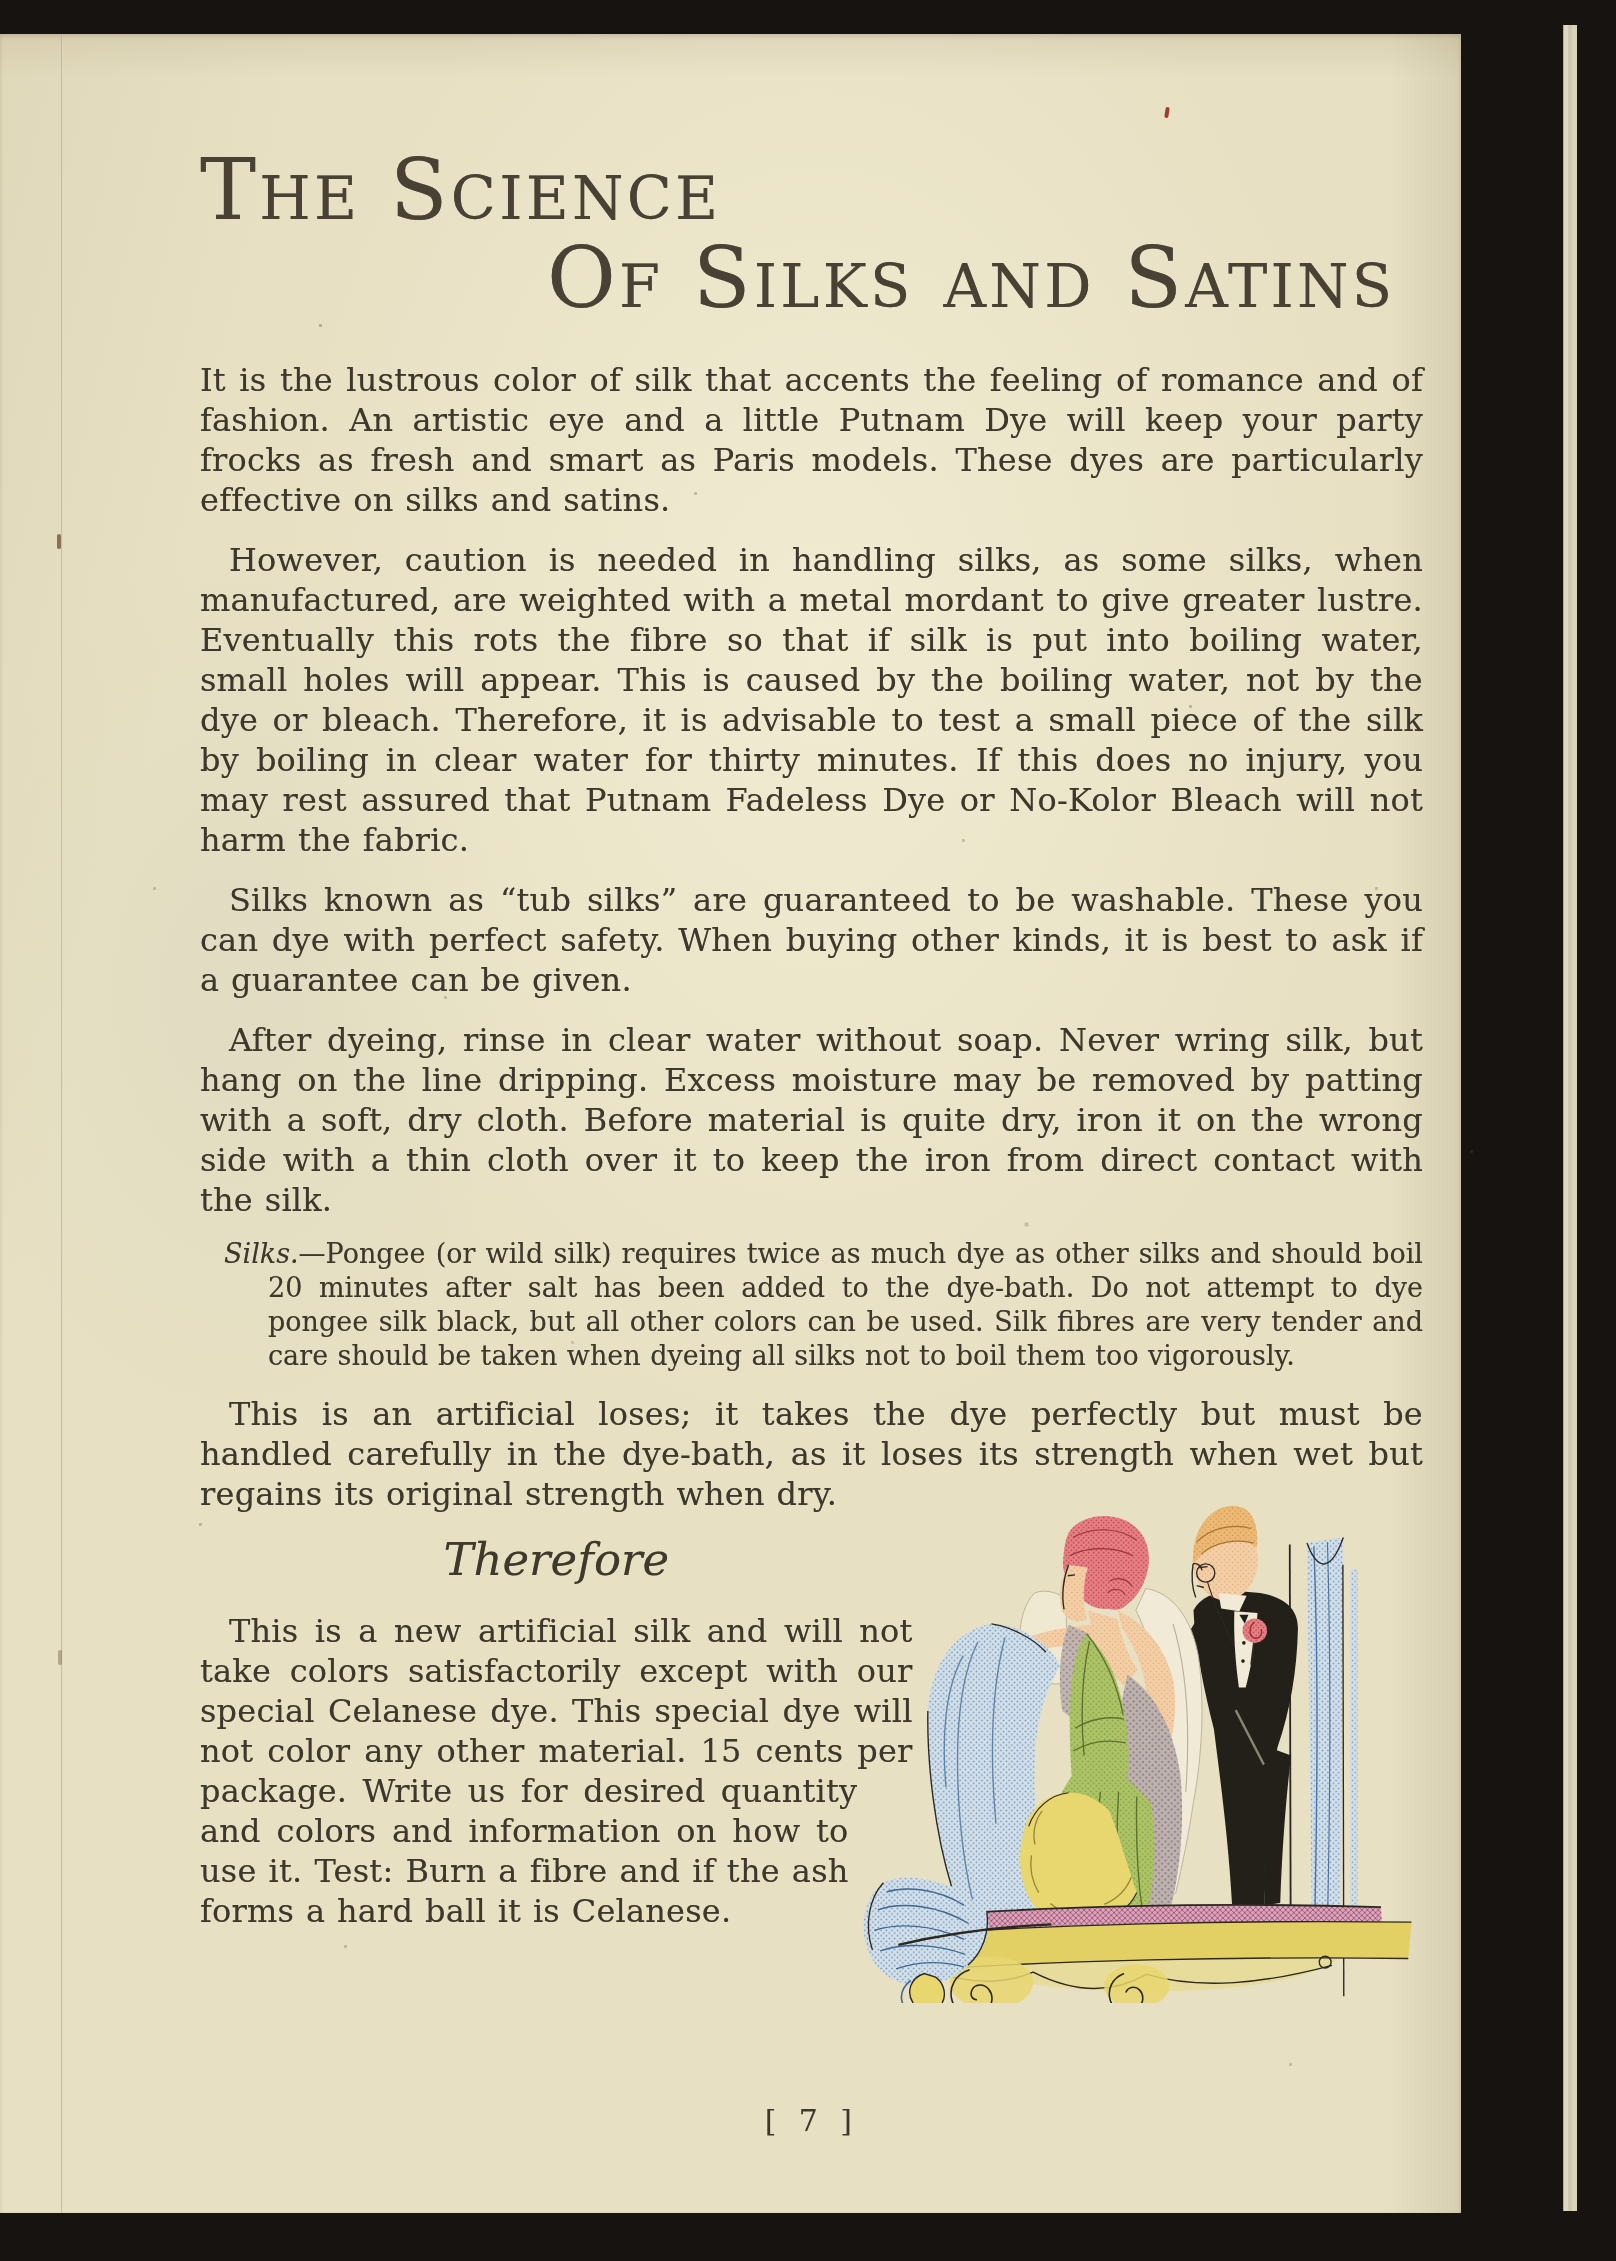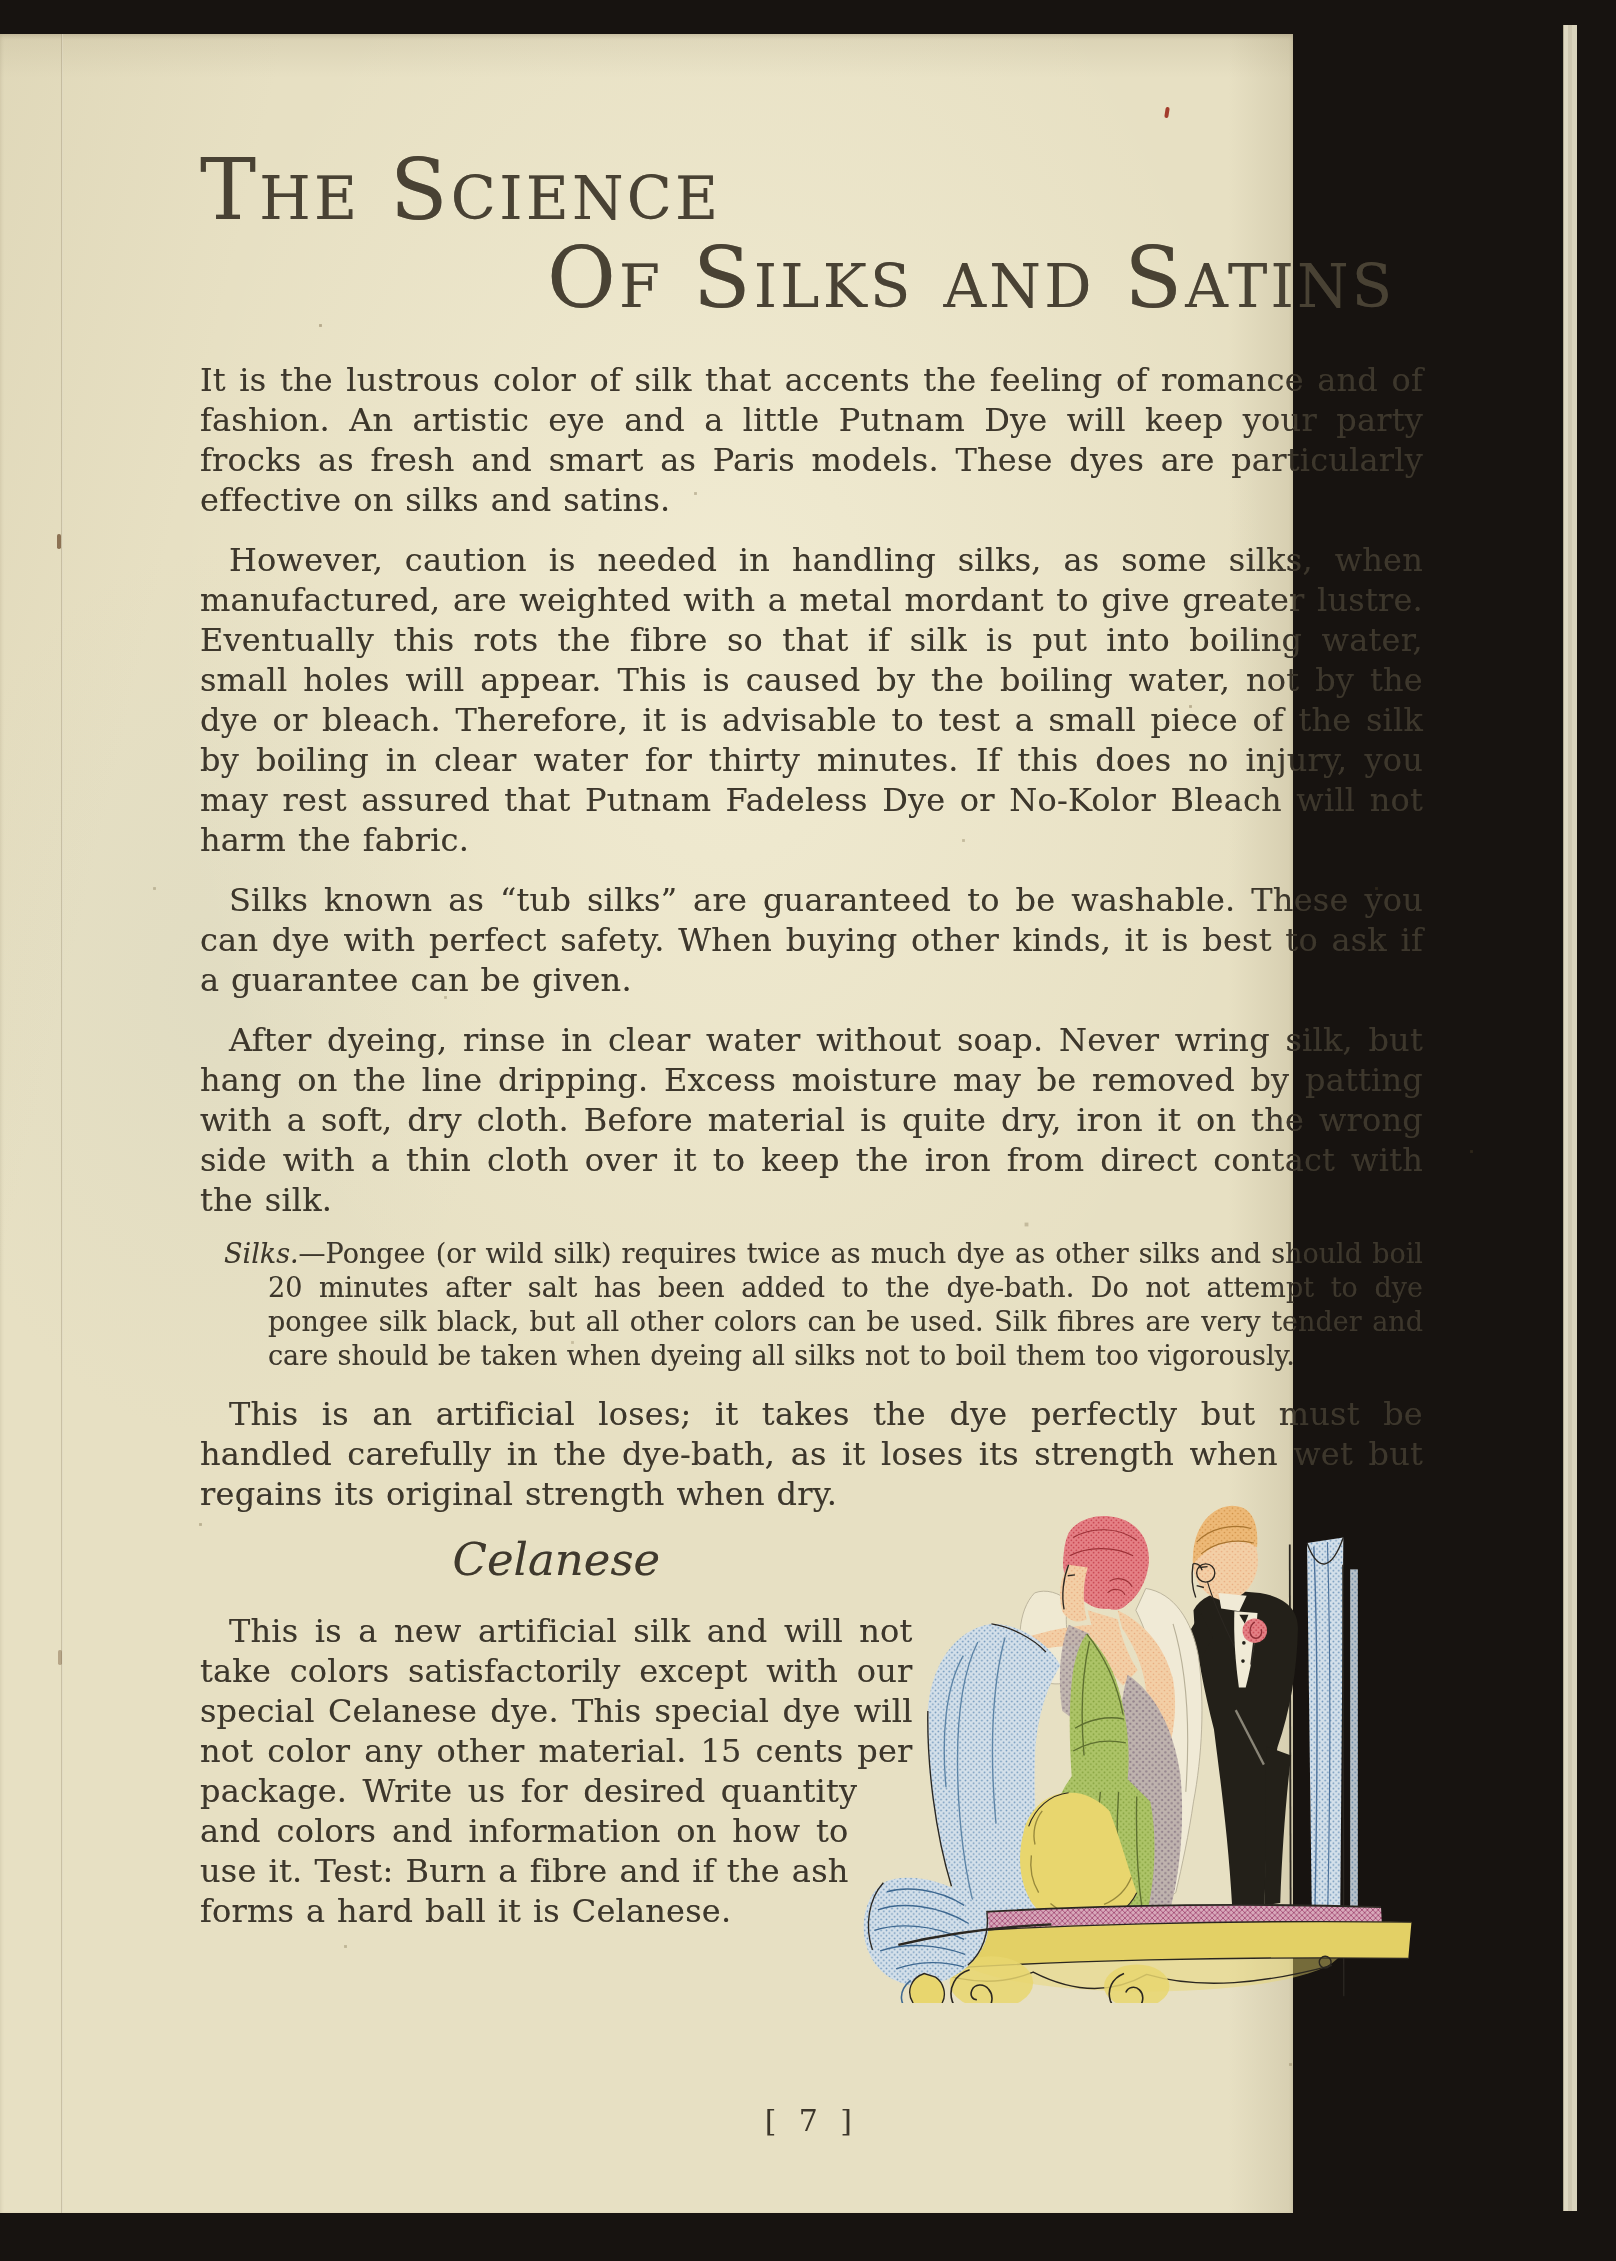--- a/index.html
+++ b/index.html
@@ -3,21 +3,21 @@
 <meta charset="utf-8">
 <style>
   html,body{margin:0;padding:0;}
   body{
     width:1616px;height:2261px;position:relative;overflow:hidden;
     background:#171310;
     font-family:"DejaVu Serif","Liberation Serif",serif;
   }
   
   .paper{
-    position:absolute;left:0;top:34px;width:1293px;height:2179px;
+    position:absolute;left:0;top:34px;width:1461px;height:2179px;
     background:
       linear-gradient(103deg, rgba(205,195,160,.28), rgba(255,255,255,0) 16%),
       radial-gradient(772px 1135px at 56% 28%, rgba(252,248,228,.45), rgba(0,0,0,0) 72%),
       radial-gradient(409px 636px at 16% 44%, rgba(188,198,188,.14), rgba(0,0,0,0) 70%),
       linear-gradient(to left, rgba(148,136,102,.20), rgba(0,0,0,0) 5%),
       linear-gradient(to bottom, rgba(120,105,70,.12), rgba(0,0,0,0) 2%),
       #e7e0c3;
     box-shadow: inset 0 1.8px 4.5px rgba(70,58,34,.18);
   }
   .fore-edge{
@@ -227,21 +227,21 @@
             <path d="M62 900 C22 930 10 990 25 1040 C40 1090 80 1122 130 1126 C180 1130 230 1106 260 1072 C290 1040 300 1000 290 965 C260 930 200 900 150 892 C115 887 85 888 62 900 Z" fill="url(#pBlue)"></path>
             <path d="M70 920 C110 908 180 912 240 950 M50 960 C100 942 180 948 250 990 M42 1005 C96 988 170 992 240 1025 M55 1050 C110 1032 180 1035 242 1058 M90 1090 C140 1072 195 1072 240 1086" stroke="#3e6890" stroke-width="3" fill="none"></path>
             <path d="M62 900 C30 935 20 995 38 1048 M290 965 C296 1010 280 1055 248 1082" stroke="#2b2721" stroke-width="3" fill="none"></path>
             <path d="M95 1037 C200 1012 320 997 432 992" stroke="#2b2721" stroke-width="5" fill="none"></path>
             <path d="M122 1115 C92 1140 97 1175 127 1185 C152 1190 167 1170 157 1150 C150 1136 132 1136 128 1150" stroke="#3e6890" stroke-width="3.5" fill="none"></path>
             <path d="M152 1100 C122 1110 112 1140 127 1164 C142 1185 177 1185 192 1164 C202 1144 194 1120 177 1108 Z" fill="#e8d66e" stroke="#2b2721" stroke-width="3"></path>
           </g>
         </svg>
       </div>
 
-      <h2 class="subhead">Celanese</h2>
+      <h2 class="subhead">Therefore</h2>
       <p class="body">This is a new artificial silk and will not take colors satisfactorily except with our special Celanese dye.  This special dye will not color any other material.  15 cents per package.  Write us for desired quantity and colors and information on how to use it.  Test: Burn a fibre and if the ash forms a hard ball it is Celanese.</p>
       <div class="clear"></div>
     </div>
 
     <div class="pageno">[ 7 ]</div>
   </div>
 </div>
 
 <div class="fore-edge"></div>
 

